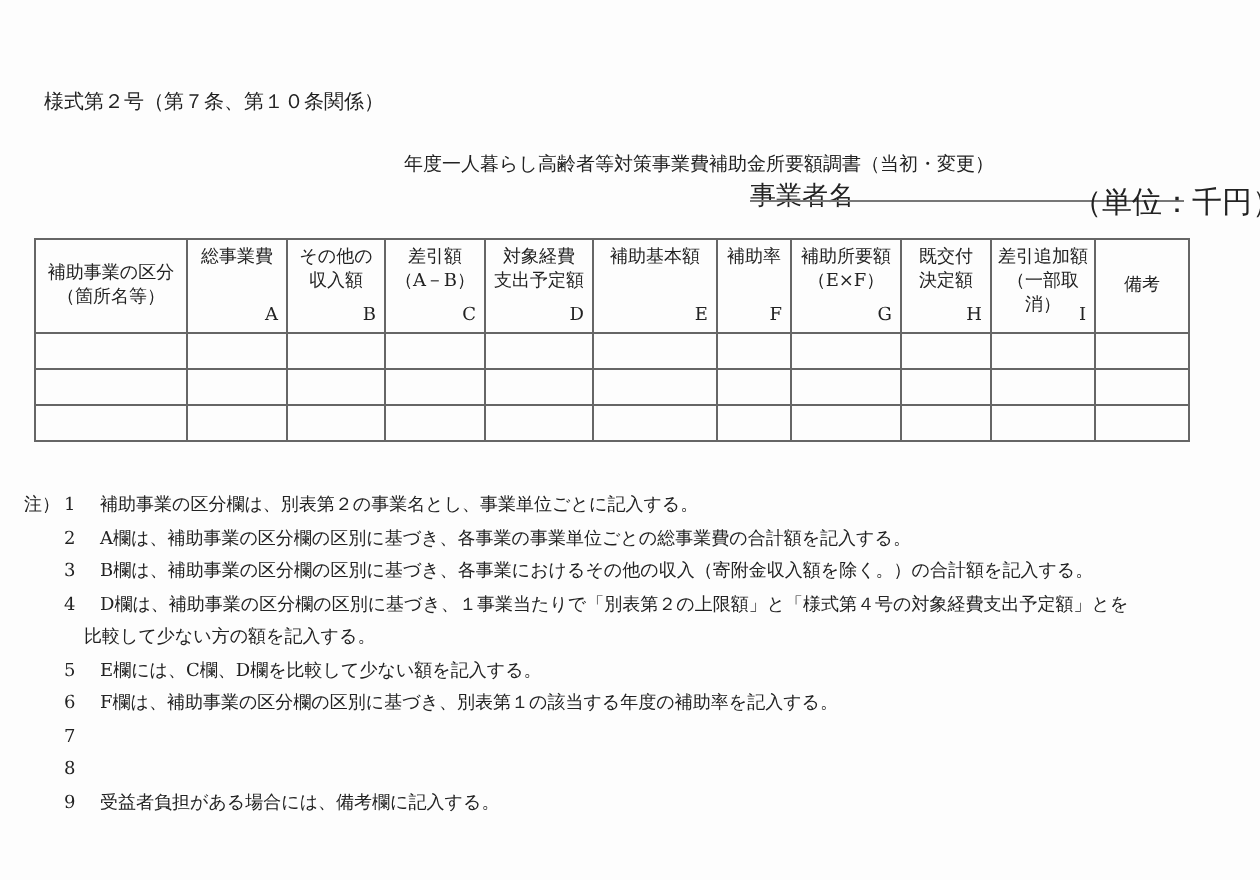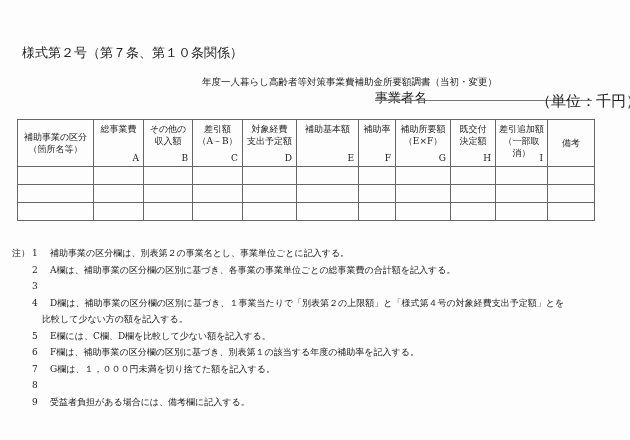--- a/index.html
+++ b/index.html
@@ -2,21 +2,21 @@
 <html><head>
 <meta charset="utf-8">
 <style>
   html, body { margin: 0; padding: 0; background: #fdfdfd; }
   body {
     width: 630px; height: 440px; position: relative; overflow: hidden;
     font-family: "DejaVu Serif", "Liberation Serif", serif;
     color: #222; font-size: 9px;
   }
   .abs { position: absolute; white-space: nowrap; }
-  #form-no { left: 22px; top: 44px; font-size: 13px; }
+  #form-no { left: 22px; top: 44px; font-size: 10px; }
   #doc-title { left: 180px; top: 76px; font-size: 9.5px; margin-left: 22px; }
   #biz-label { left: 375px; top: 89px; font-size: 13px; }
   #biz-line { position: absolute; left: 375px; top: 100px; width: 217px; height: 0; border-top: 1px solid #777; }
   #unit { left: 536px; top: 92px; font-size: 15px; }
 
   table#main {
     position: absolute; left: 17px; top: 119px;
     border-collapse: collapse; table-layout: fixed;
     width: 577px;
   }
@@ -182,41 +182,41 @@
     <span>補助事業の区分欄は、別表第２の事業名とし、事業単位ごとに記入する。</span>
   </div>
   <div class="note">
     <span class="prefix"></span>
     <span class="num">2</span>
     <span>A欄は、補助事業の区分欄の区別に基づき、各事業の事業単位ごとの総事業費の合計額を記入する。</span>
   </div>
   <div class="note">
     <span class="prefix"></span>
     <span class="num">3</span>
+    <span>B欄は、補助事業の区分欄の区別に基づき、各事業におけるその他の収入（寄附金収入額を除く。）の合計額を記入する。</span>
   </div>
   <div class="note">
     <span class="prefix"></span>
     <span class="num">4</span>
     <span>D欄は、補助事業の区分欄の区別に基づき、１事業当たりで「別表第２の上限額」と「様式第４号の対象経費支出予定額」とを</span>
   </div>
   <div class="note note-cont">比較して少ない方の額を記入する。</div>
   <div class="note">
     <span class="prefix"></span>
     <span class="num">5</span>
     <span>E欄には、C欄、D欄を比較して少ない額を記入する。</span>
   </div>
   <div class="note">
     <span class="prefix"></span>
     <span class="num">6</span>
     <span>F欄は、補助事業の区分欄の区別に基づき、別表第１の該当する年度の補助率を記入する。</span>
   </div>
   <div class="note">
     <span class="prefix"></span>
     <span class="num">7</span>
-    <span>G欄は、１，０００円未満を切り捨てた額を記入する。</span>
   </div>
   <div class="note">
     <span class="prefix"></span>
     <span class="num">8</span>
   </div>
   <div class="note">
     <span class="prefix"></span>
     <span class="num">9</span>
     <span>受益者負担がある場合には、備考欄に記入する。</span>
   </div>

